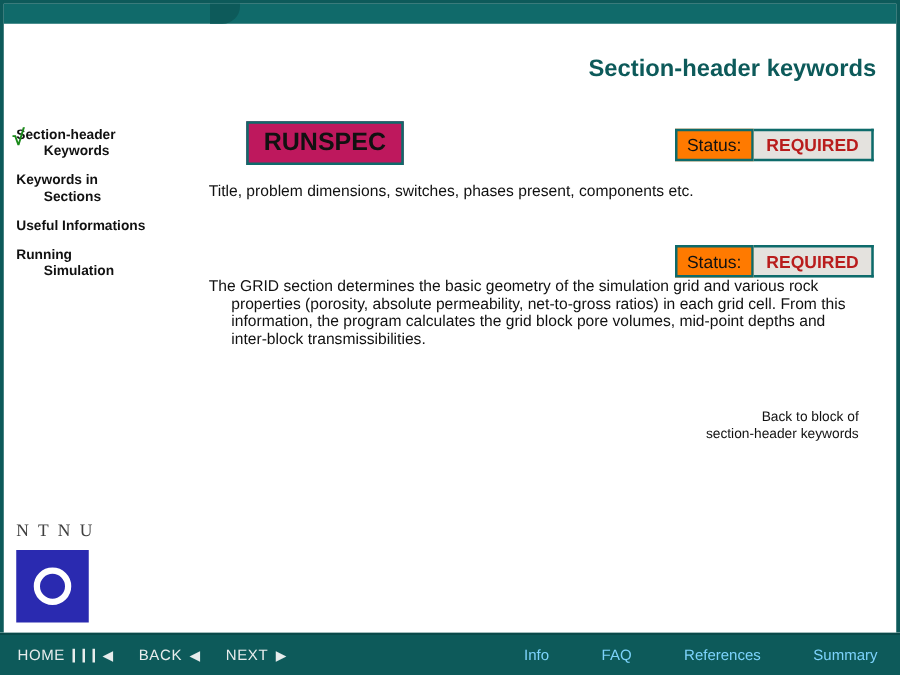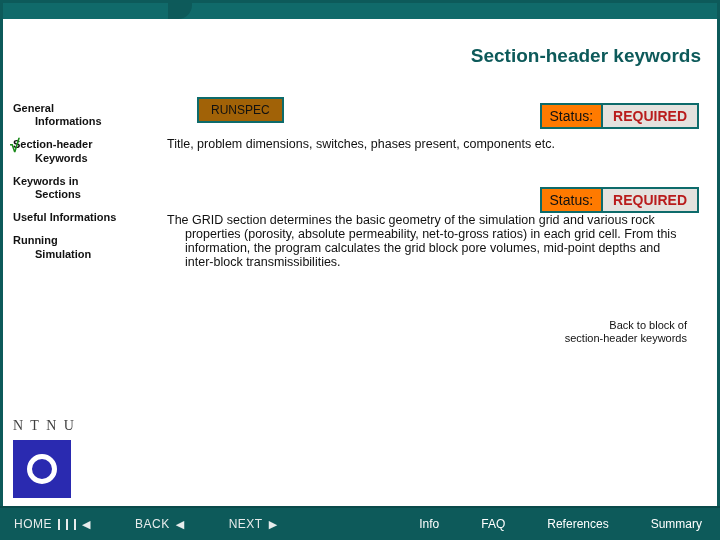--- a/index.html
+++ b/index.html
@@ -22,62 +22,58 @@
   .sidebar .nav-item.active .tick { position: absolute; left: -3px; top: -2px; color: #1a8a1a; font-size: 18px; font-weight: bold; }
   .sidebar .nav-item b, .sidebar .nav-item span.t { font-weight: bold; }
 
   .logos { margin-top: auto; padding-bottom: 8px; }
   .ntnu { font-family: serif; letter-spacing: 2px; font-size: 14px; color: #404040; margin-bottom: 6px; }
   .square-logo { width: 58px; height: 58px; background: #2a2ab0; display: flex; align-items: center; justify-content: center; }
   .square-logo .inner { width: 30px; height: 30px; border: 5px solid #fff; border-radius: 50%; }
 
   .content { flex: 1; padding: 0 18px 0 4px; font-size: 12.5px; color: #111; position: relative; }
 
-  .kw-box { border: 2px solid #0d6b6b; background: #a16207; padding: 4px 12px; display: inline-block; font-size: 12px; font-weight: normal; color: #111; margin-left: 30px; }
+  .kw-box { border: 2px solid #0d6b6b; background: #be185d; padding: 4px 12px; display: inline-block; font-size: 20px; font-weight: bold; color: #111; margin-left: 30px; }
 
   .status-group { float: right; margin-top: 6px; }
   .status-label { background: #ff7a00; border: 2px solid #0d6b6b; color: #111; padding: 3px 8px; font-size: 14px; font-weight: normal; display: inline-block; }
   .status-value { border: 2px solid #0d6b6b; border-left: none; background: #e4e2de; color: #b91c1c; padding: 3px 10px; font-size: 14px; display: inline-block; font-weight: bold; }
 
   .desc { margin: 14px 0 18px 0; clear: right; padding-left: 18px; text-indent: -18px; max-width: 480px; }
   .desc.wide { max-width: 520px; }
 
   .section-block { margin-bottom: 12px; }
   .section-block::after { content: ""; display: block; clear: both; }
 
   .back-link { text-align: right; font-size: 11px; color: #111; margin-top: 32px; padding-right: 12px; line-height: 1.2; }
 
   .footer { height: 34px; background: #0d5a5a; border-top: 2px solid #0a4a4a; display: flex; align-items: center; padding: 0 18px 0 14px; color: #e7ecec; font-size: 12px; }
-  .footer .nav { display: flex; gap: 44px; align-items: center; }
+  .footer .nav { display: flex; gap: 20px; align-items: center; }
   .footer .nav span { display: inline-flex; align-items: center; gap: 6px; letter-spacing: 0.5px; }
   .footer .tri { font-size: 11px; }
-  .footer .links { margin-left: auto; display: flex; gap: 42px; color: #ffffff; }
+  .footer .links { margin-left: auto; display: flex; gap: 42px; color: #7dd3fc; }
   .footer .links span { cursor: pointer; }
 
   .footer .home-ico { display: inline-flex; gap: 1px; }
   .footer .home-ico i { width: 2px; height: 11px; background: #e7ecec; display: inline-block; }
 </style>
 </head>
 <body>
 
 <div class="page-wrap">
   <div class="top-band">
       <div class="bump"></div>
     </div>
 
   <div class="header-row">
     <h1>Section-header keywords</h1>
   </div>
 
   <div class="body-row">
     <aside class="sidebar">
-      <div class="nav-item">
-        <span class="t">General</span>
-        <span class="l2 t">Informations</span>
-      </div>
       <div class="nav-item active">
         <span class="tick">√</span>
         <span class="t">Section-header</span>
         <span class="l2 t">Keywords</span>
       </div>
       <div class="nav-item">
         <span class="t">Keywords in</span>
         <span class="l2 t">Sections</span>
       </div>
       <div class="nav-item">

